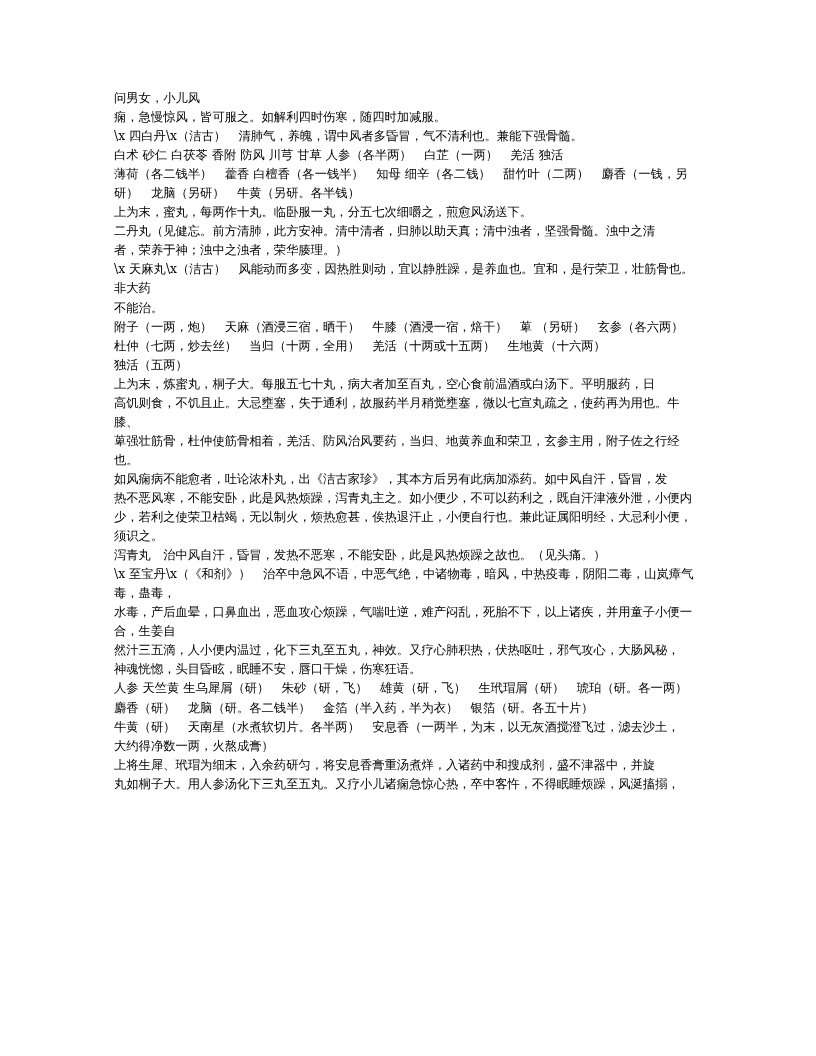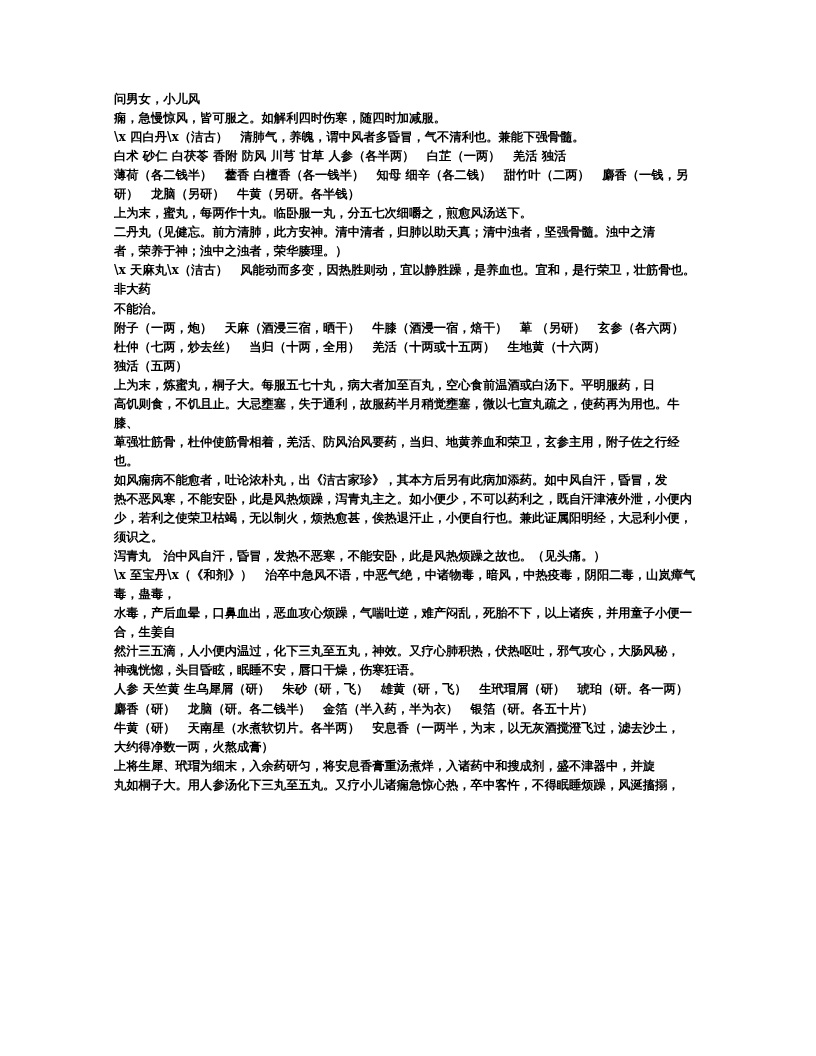--- a/index.html
+++ b/index.html
@@ -15,21 +15,20 @@
     overflow: hidden;
     font-family: "DejaVu Serif", "Liberation Serif", serif;
   }
   .page {
     position: absolute;
     left: 0;
     top: 0;
     width: 656px;
     height: 1056px;
     background: #ffffff;
-    font-weight: bold;
   }
   .text-block {
     position: absolute;
     left: 114px;
     top: 89px;
     width: 589px;
     color: #000000;
     font-size: 12.3px;
     line-height: 19.05px;
     text-align: left;

